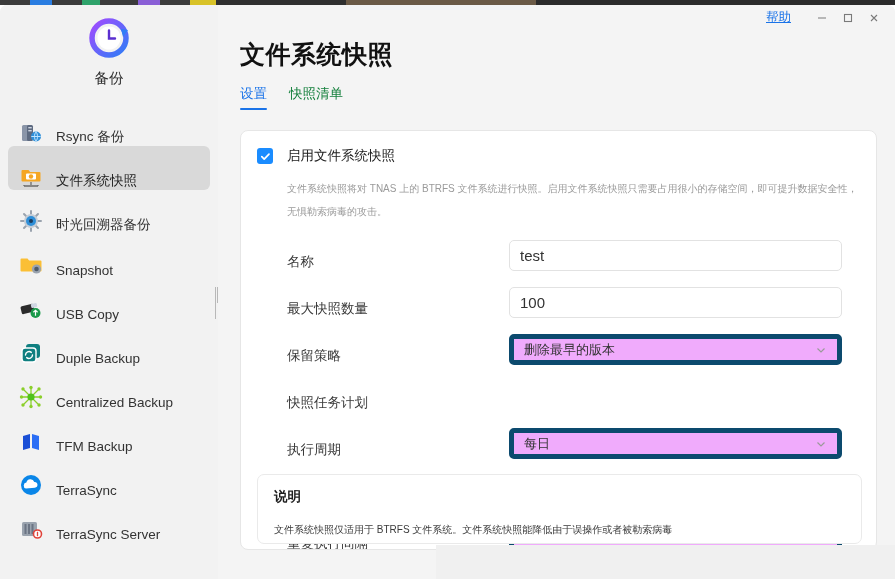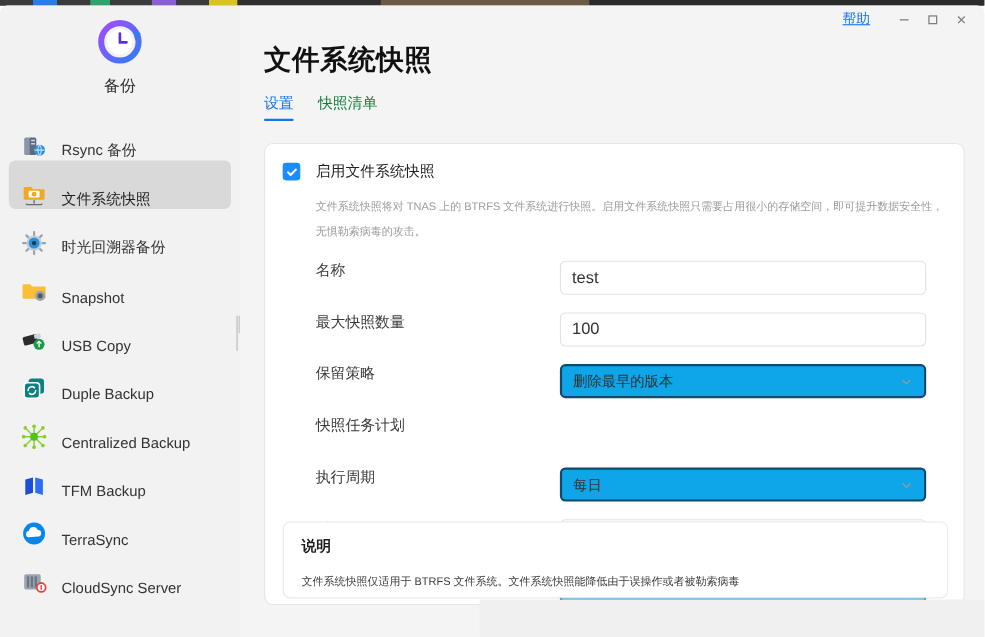--- a/index.html
+++ b/index.html
@@ -69,32 +69,32 @@
   .chkrow{ display:flex; align-items:center; margin:16px 0 0 16px; }
   .chkbox{ width:16px;height:16px; border-radius:3px; background:#1a8cff;
            display:flex;align-items:center;justify-content:center;
            flex:0 0 16px; cursor:pointer; }
   .chkrow .lbl{ margin-left:14px; font-size:13.5px; color:#222; }
 
   .desc{ margin:12px 16px 0 46px; font-size:10px; line-height:23px;
          color:#9a9a9a; width:575px; }
 
   .form{ margin-top:14px; }
-  .frow{ display:flex; align-items:flex-start; height:34px; margin-bottom:13px; }
+  .frow{ display:flex; align-items:flex-end; height:34px; margin-bottom:13px; }
   .frow .flabel{ width:268px; padding-left:46px; font-size:13.5px;
                  color:#3a3a3a; }
   .frow .fctl{ width:333px; }
 
   .inp{ height:31px; width:333px; border:1px solid #e2e2e2; border-radius:5px;
         background:#fff; display:flex; align-items:center; padding:0 10px;
         font-size:15px; color:#333; }
   .inp.disabled{ background:#fcfcfc; color:#b0b0b0; }
   .inp .clock{ margin-right:7px; display:flex; }
-  .sel{ height:31px; width:333px; border:2px solid #0c4a6e; border-radius:5px;
-        background:#0ea5e9; display:flex; align-items:center;
+  .sel{ height:31px; width:333px; border:5px solid #0c4a6e; border-radius:5px;
+        background:#f0abfc; display:flex; align-items:center;
         justify-content:space-between; padding:0 10px; font-size:13px;
         color:#333; cursor:pointer;gap:16px; }
   .sel .chev{ color:#9a9a9a; display:flex; }
   .section-label{ padding-left:46px; font-size:13.5px; color:#3a3a3a; }
 
   .note{ position:absolute; left:16px; top:343px; width:605px; height:70px;
          border:1px solid #eaeaea; border-radius:7px; background:#fff;
          padding:13px 16px; overflow:hidden; }
   .note .nt{ font-size:13.5px; font-weight:bold; color:#1d1d1d; }
   .note .nb{ margin-top:13px; font-size:10px; color:#3a3a3a;
@@ -269,21 +269,21 @@
               <rect x="3" y="5" width="15" height="14" rx="1.6" fill="#9aa3ae"></rect>
               <g fill="#6b7483">
                 <rect x="5.5" y="7" width="2" height="10"></rect>
                 <rect x="9" y="7" width="2" height="10"></rect>
                 <rect x="12.5" y="7" width="2" height="10"></rect>
               </g>
               <circle cx="18.5" cy="17" r="4" fill="#fff" stroke="#e0433a" stroke-width="1.6"></circle>
               <path d="M18.5 14.8v4.4" stroke="#e0433a" stroke-width="1.3"></path>
             </svg>
           </span>
-          <span class="lbl">CloudSync Server</span>
+          <span class="lbl">TerraSync Server</span>
         </div>
 
       </div>
     </div>
 
     <div class="splitter">
       <b></b>
         <b></b>
         <b></b>
     </div>

